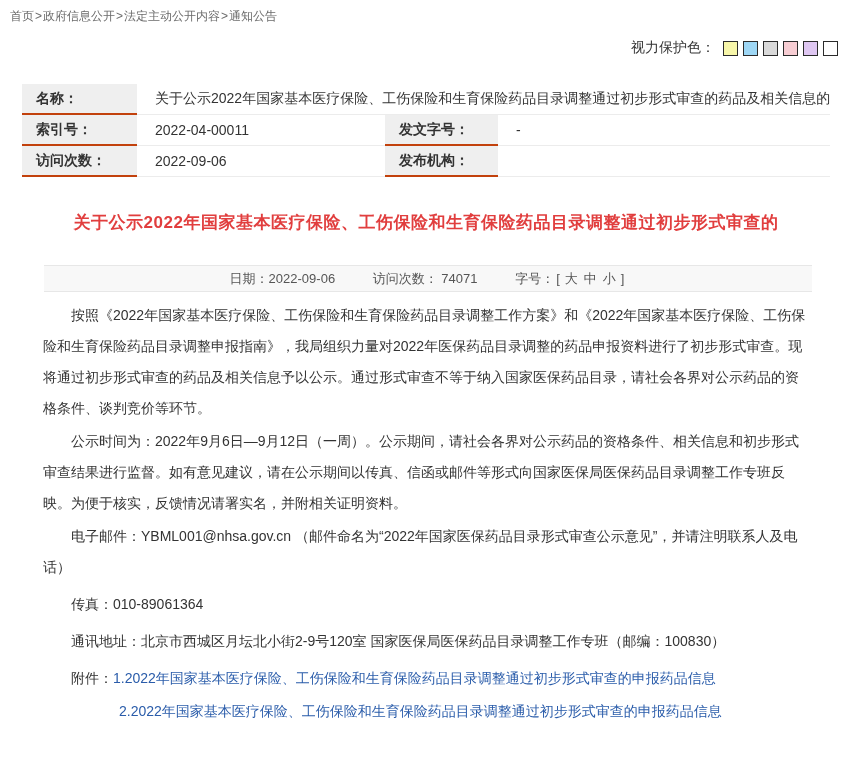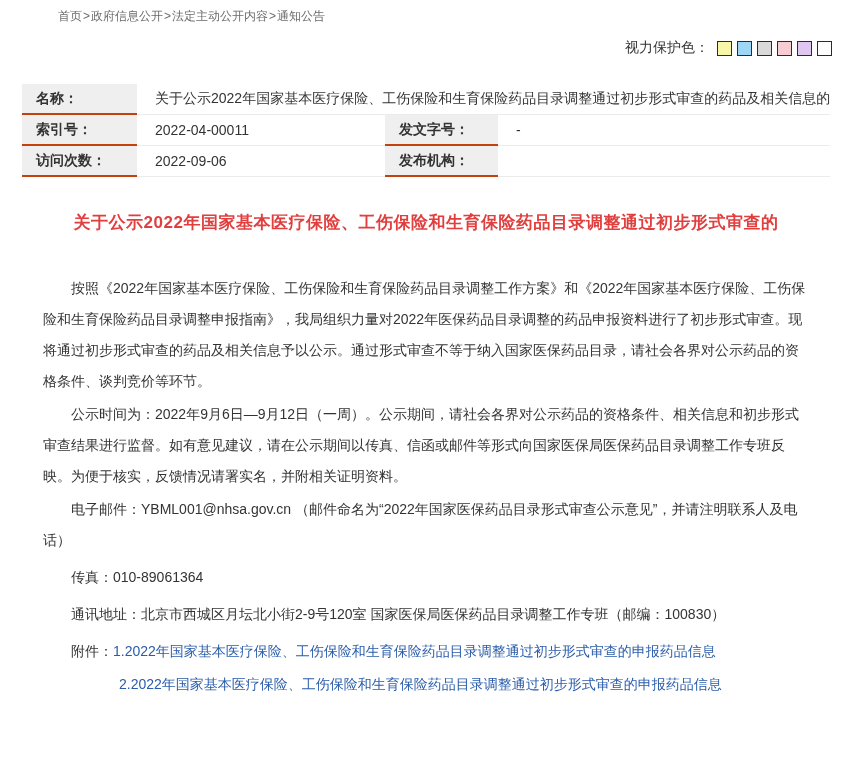--- a/index.html
+++ b/index.html
@@ -3,25 +3,25 @@
 <meta charset="utf-8">
 <style>
   :root { --accent-red:#e13e3e; --link-blue:#2a5caa; }
   * { box-sizing: border-box; }
   html,body { margin:0; padding:0; }
   body {
     width:848px; height:783px; overflow:hidden; background:#ffffff;
     font-family:"Liberation Sans","DejaVu Sans",sans-serif; color:#333;
   }
   
-  .breadcrumb { padding:8px 0 0 10px; font-size:12px; color:#6b6b6b;margin-left:48px; }
+  .breadcrumb { padding:8px 0 0 10px; font-size:12px; color:#6b6b6b; }
   .breadcrumb a { color:#6b6b6b; text-decoration:none; cursor:pointer; }
   .breadcrumb .sep { margin:0 1px; }
   
-  .eye-row { margin-top:14px; padding-right:16px; display:flex; justify-content:flex-end; align-items:center; gap:5px; font-size:14px; color:#333; }
+  .eye-row { margin-top:14px; padding-right:10px; display:flex; justify-content:flex-end; align-items:center; gap:5px; font-size:14px; color:#333; }
   .eye-row .label { margin-right:3px; }
   .swatch { width:15px; height:15px; border:1px solid #2b2b2b; display:inline-block; cursor:pointer; }
   
   .content { margin:27px 18px 0 22px; }
   table.info { width:100%; border-collapse:separate; border-spacing:0; font-size:14px; table-layout:fixed; }
   table.info td { height:31px; vertical-align:middle; }
   td.lbl { background:#efefef; font-weight:bold; color:#333; padding-left:14px; border-bottom:2px solid #c2410c; }
   td.val { padding-left:18px; color:#333; border-bottom:1px solid #ececec; white-space:nowrap; overflow:hidden; }
   
   .doc-title { margin:0; padding:21px 28px 17px; text-align:center; font-size:17px; font-weight:bold; color:var(--accent-red,#e13e3e); line-height:50px; letter-spacing:0.5px; }
@@ -82,20 +82,25 @@
       <td class="lbl">发布机构：</td>
       <td class="val"></td>
     </tr>
   </tbody>
     </table>
 
   <h1 class="doc-title">
     <span class="tline">关于公示2022年国家基本医疗保险、工伤保险和生育保险药品目录调整通过初步形式审查的</span>
   </h1>
 
+  <div class="meta-bar">
+    <span class="chunk"><span>日期：</span><span>2022-09-06</span></span>
+    <span class="chunk"><span>访问次数：</span> <span>74071</span></span>
+    <span class="chunk"><span>字号：</span><span class="bracket">[</span><a>大</a><a>中</a><a>小</a><span class="bracket">]</span></span>
+  </div>
 
   <div class="article">
     <p>按照《2022年国家基本医疗保险、工伤保险和生育保险药品目录调整工作方案》和《2022年国家基本医疗保险、工伤保险和生育保险药品目录调整申报指南》，我局组织力量对2022年医保药品目录调整的药品申报资料进行了初步形式审查。现将通过初步形式审查的药品及相关信息予以公示。通过形式审查不等于纳入国家医保药品目录，请社会各界对公示药品的资格条件、谈判竞价等环节。</p>
     <p class="gap-s">公示时间为：2022年9月6日—9月12日（一周）。公示期间，请社会各界对公示药品的资格条件、相关信息和初步形式审查结果进行监督。如有意见建议，请在公示期间以传真、信函或邮件等形式向国家医保局医保药品目录调整工作专班反映。为便于核实，反馈情况请署实名，并附相关证明资料。</p>
     <p class="gap-s">电子邮件：YBML001@nhsa.gov.cn （邮件命名为“2022年国家医保药品目录形式审查公示意见”，并请注明联系人及电话）</p>
     <p class="gap-m">传真：010-89061364</p>
     <p class="gap-m">通讯地址：北京市西城区月坛北小街2-9号120室 国家医保局医保药品目录调整工作专班（邮编：100830）</p>
 
     <p class="gap-m"><span>附件：</span><a>1.2022年国家基本医疗保险、工伤保险和生育保险药品目录调整通过初步形式审查的申报药品信息</a></p>
     <p class="att2"><a>2.2022年国家基本医疗保险、工伤保险和生育保险药品目录调整通过初步形式审查的申报药品信息</a></p>

